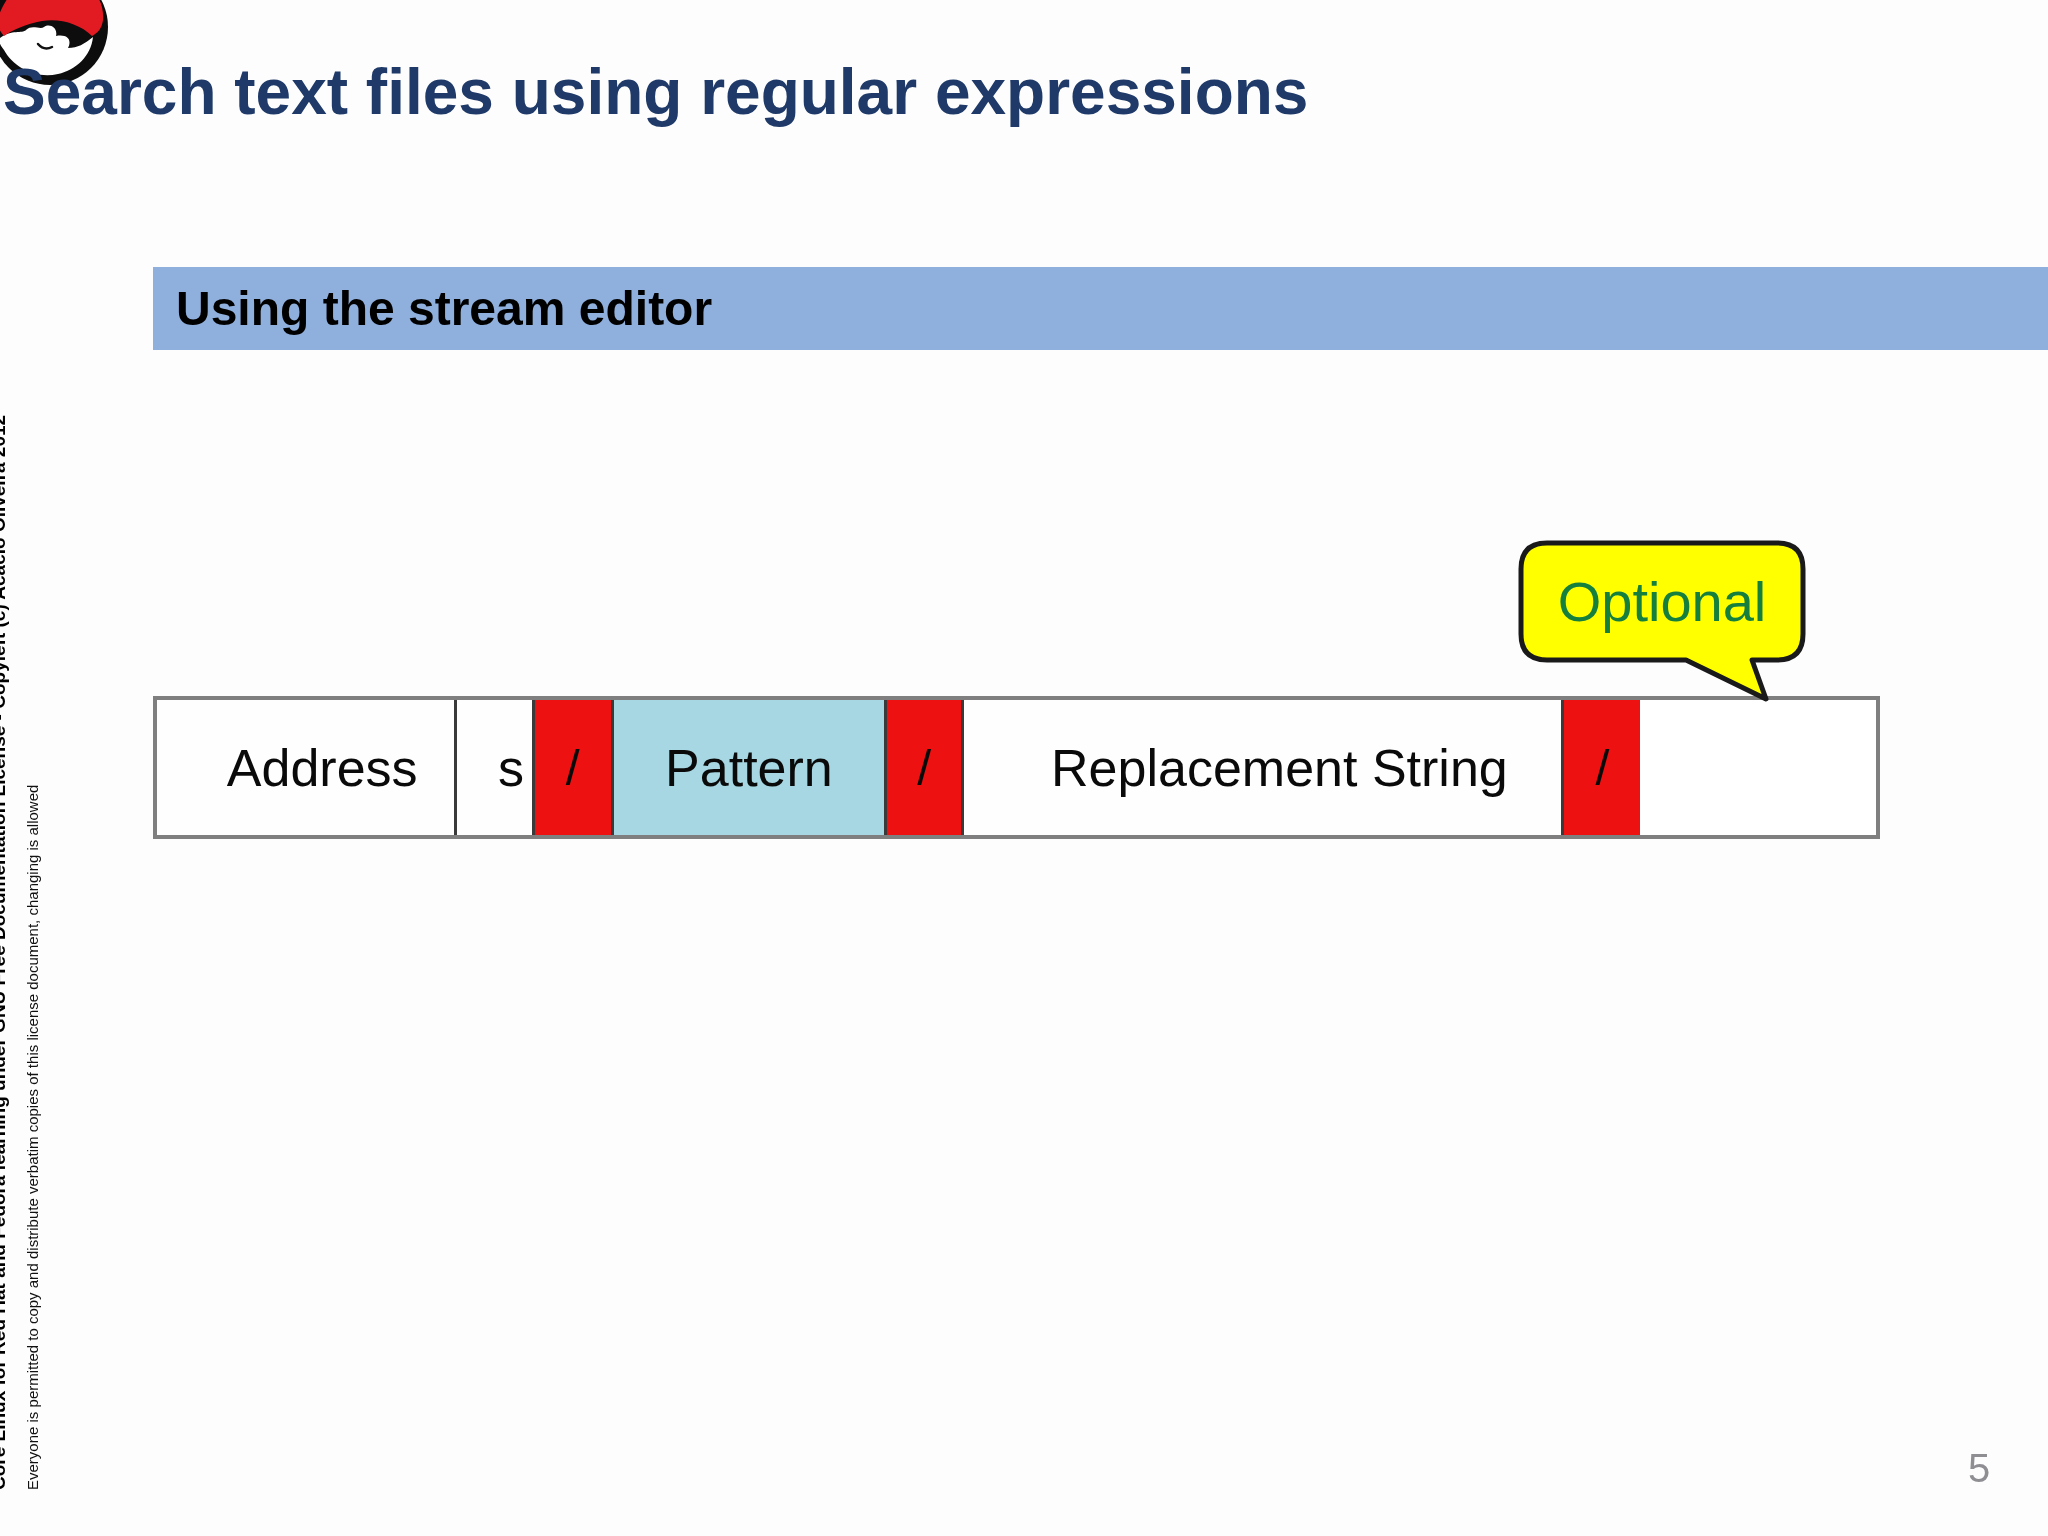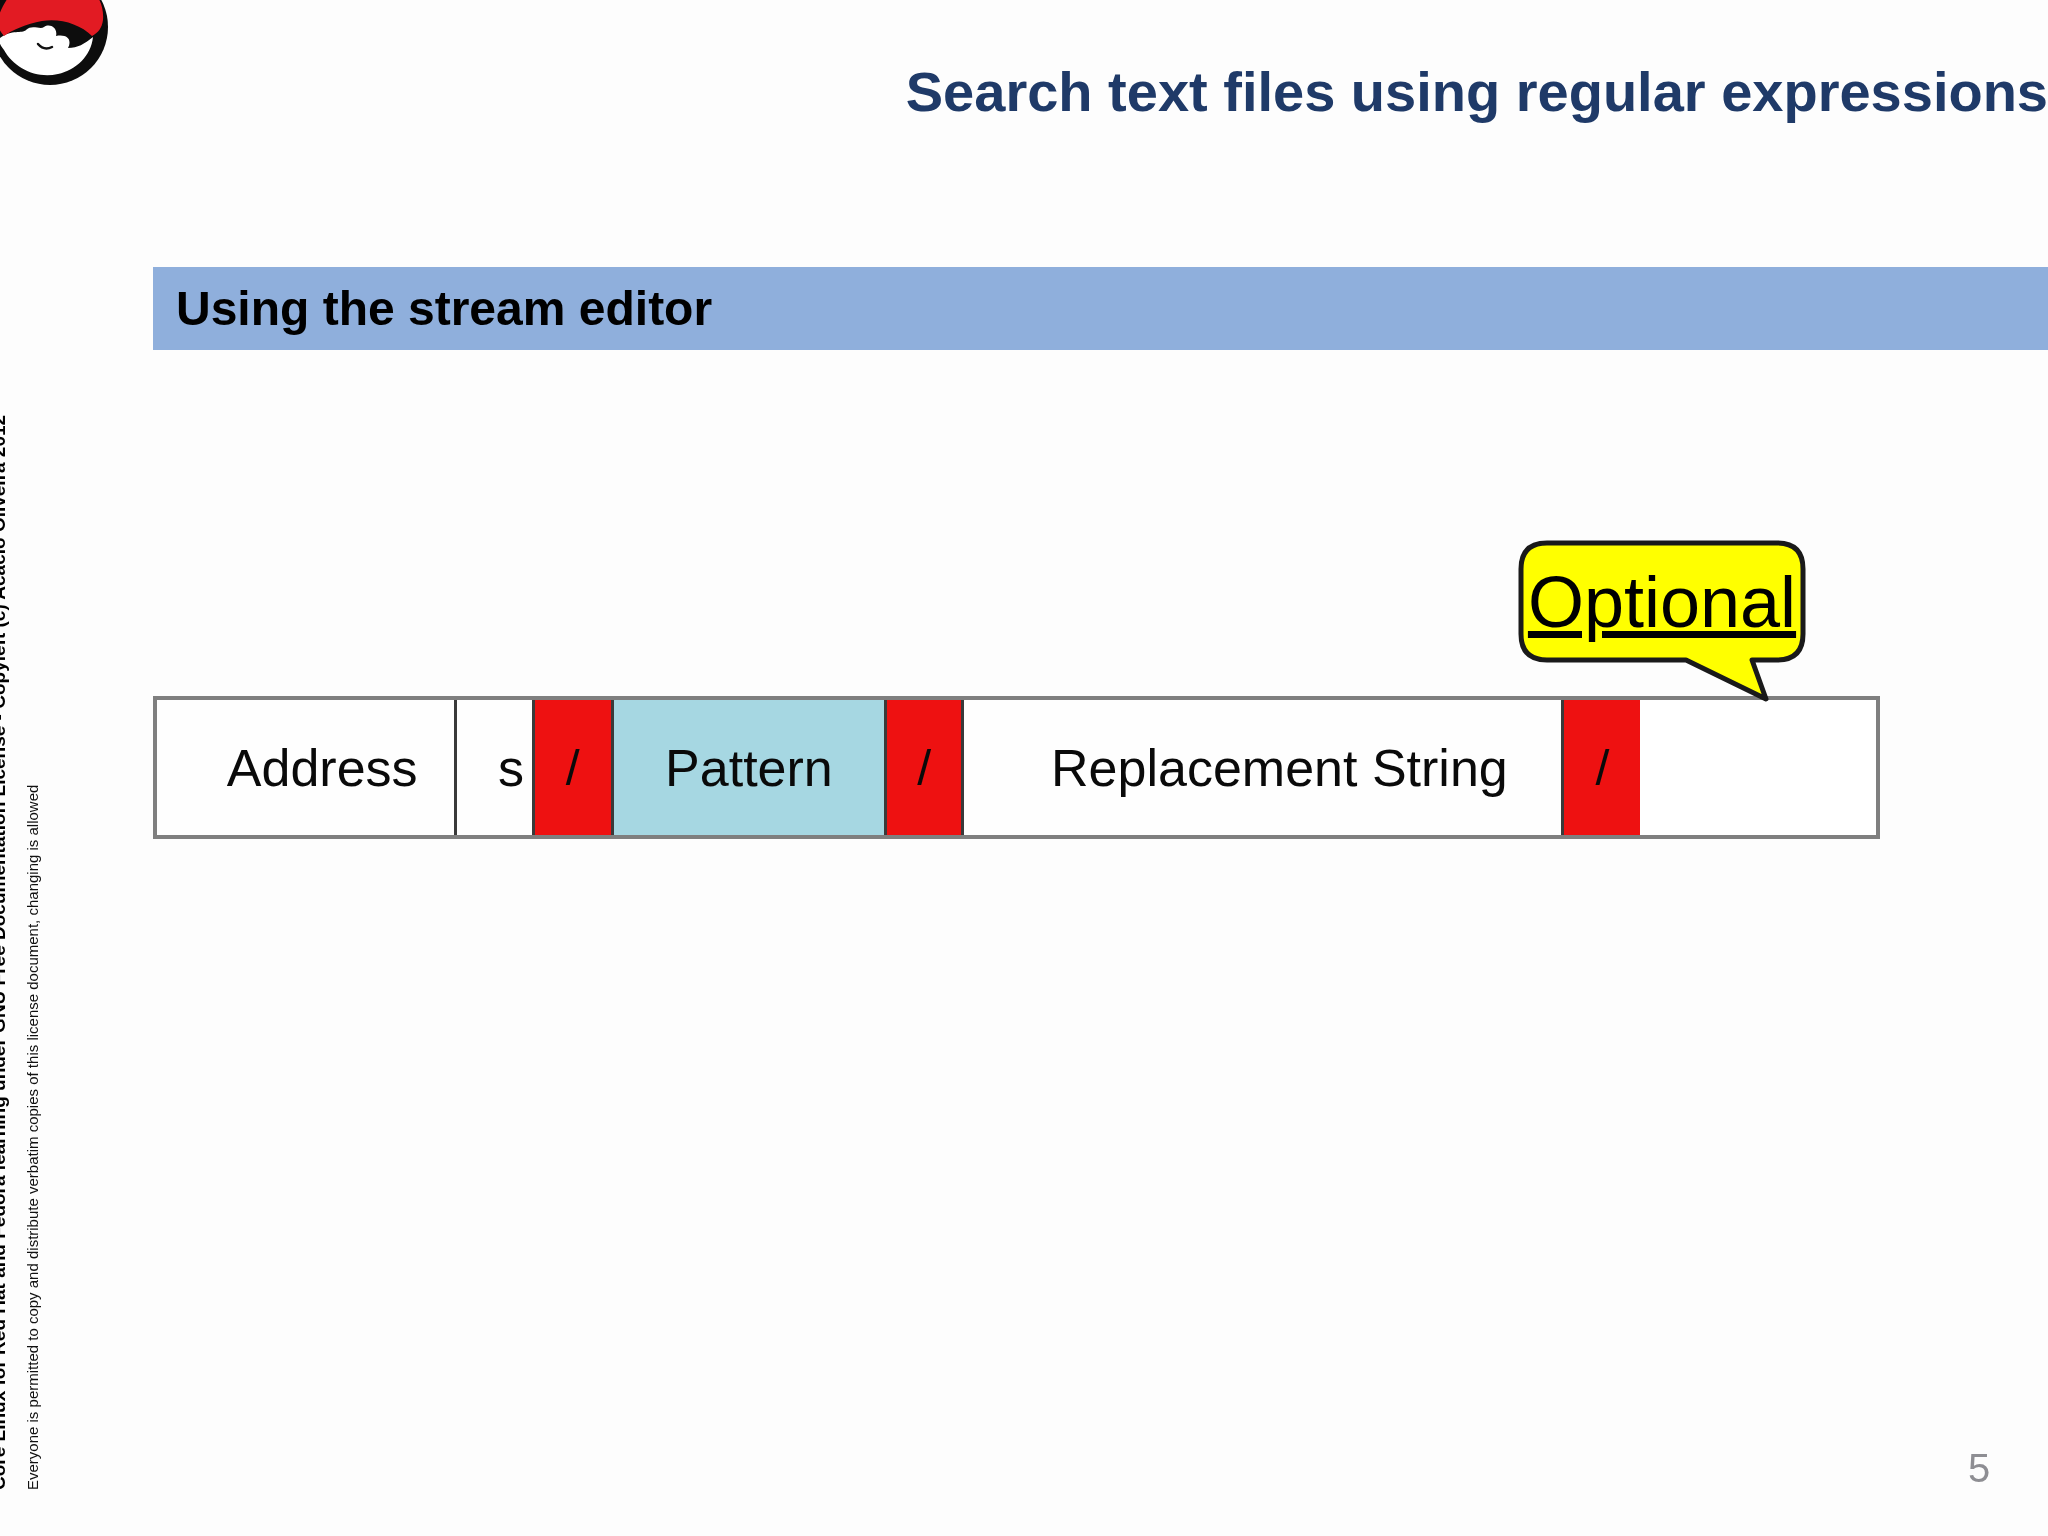--- a/index.html
+++ b/index.html
@@ -6,21 +6,21 @@
   body{
     width:2048px;height:1536px;position:relative;overflow:hidden;
     background:#fdfdfd;
     font-family:"Liberation Sans", sans-serif;
   }
   
   .logo{position:absolute;left:0;top:0;width:130px;height:100px;}
   
   .title{
     position:absolute;left:3px;right:0;top:50px;height:84px;
-    text-align:right;font-size:56px;line-height:84px;font-weight:bold;
+    text-align:left;font-size:64px;line-height:84px;font-weight:bold;
     color:var(--title-navy,#1f3a68);letter-spacing:0px;
   }
   
   .banner{
     position:absolute;left:153px;top:267px;width:1982px;height:83px;
     background:var(--banner-blue,#8fafdc);
     display:flex;align-items:center;box-sizing:border-box;padding-left:23px;
   }
   .banner .banner-text{
     font-size:48px;font-weight:bold;color:#000;
@@ -39,21 +39,21 @@
   }
   .seg:first-child{border-left:none;}
   .seg.plain{background:#fefefe;padding-left:33px;}
   .seg.delimiter{background:var(--delimiter-red,#ee1111);font-size:50px;}
   .seg.pattern{background:var(--pattern-blue,#a6d7e2);}
   
   .callout-svg{position:absolute;left:1490px;top:525px;width:340px;height:190px;}
   .callout-label{
     position:absolute;left:1521px;top:543px;width:282px;height:117px;
     display:flex;align-items:center;justify-content:center;
-    font-size:72px;color:#000000;text-decoration:underline;
+    font-size:56px;color:#15803d;
   }
   
   .license-bold{
     position:absolute;left:10px;bottom:46px;
     transform:rotate(-90deg);transform-origin:0 100%;
     white-space:nowrap;font-size:19px;font-weight:bold;color:#000;
   }
   .license-small{
     position:absolute;left:41px;bottom:46px;
     transform:rotate(-90deg);transform-origin:0 100%;

